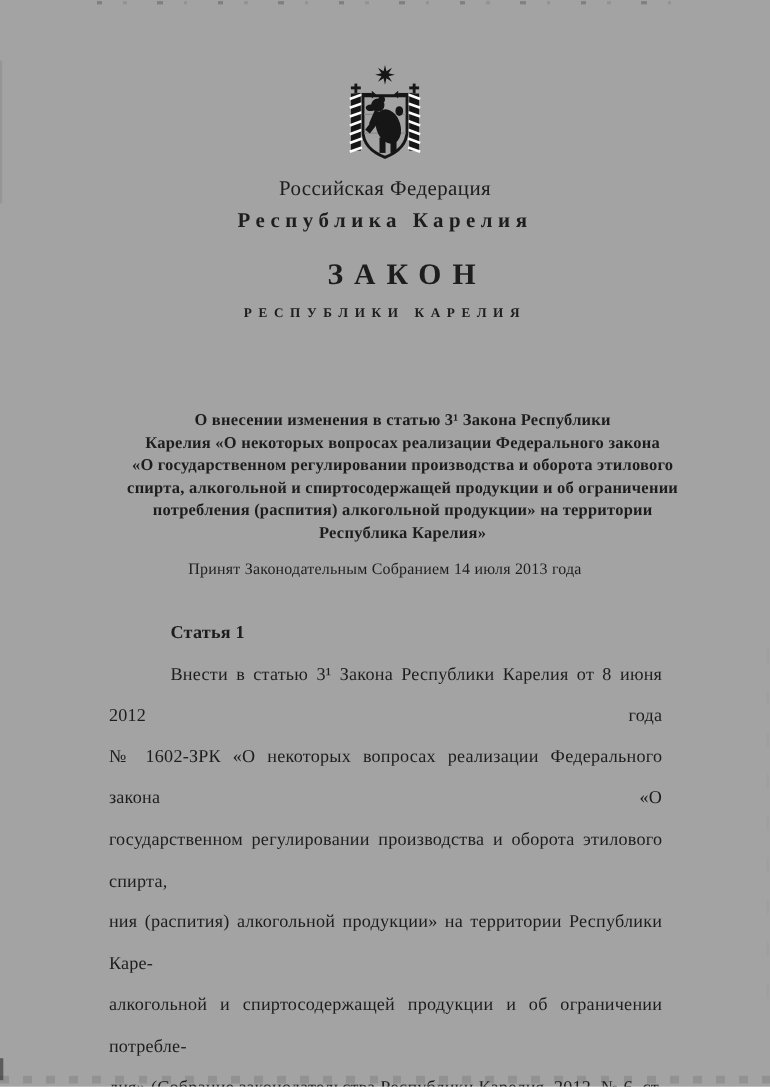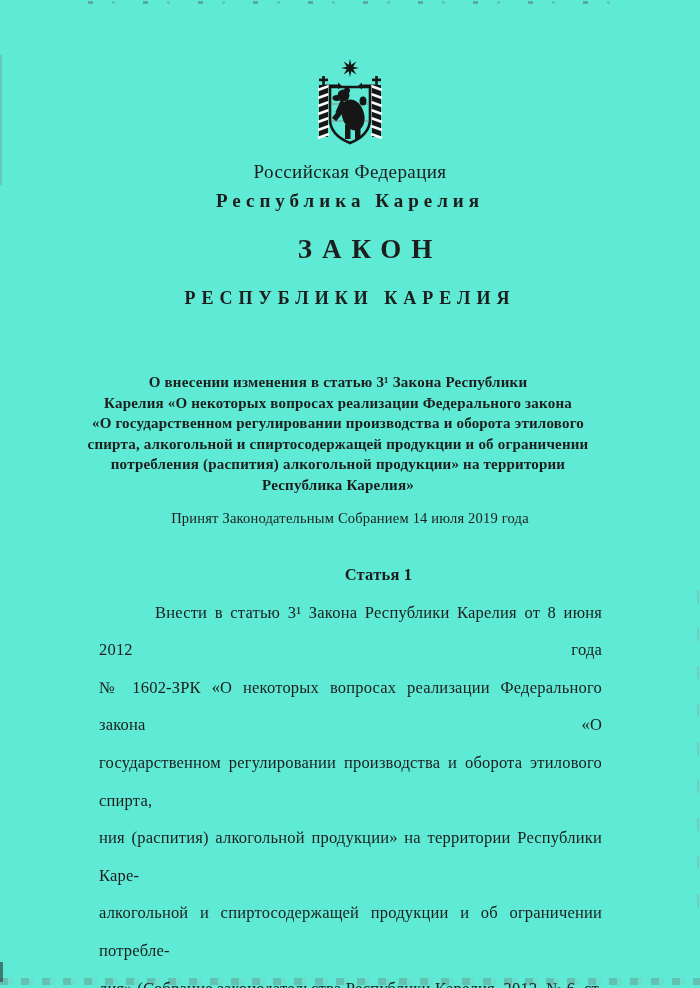--- a/index.html
+++ b/index.html
@@ -1,20 +1,20 @@
 <!DOCTYPE html>
 <html><head>
 <meta charset="utf-8">
 <style>
   html,body { margin:0; padding:0; background:#e8e8e8; }
   .page {
     position:relative;
     width:700px; height:988px;
     margin:0 auto;
-    background:#5eead4;
+    background:#a3a3a3;
     overflow:hidden;
     font-family:"Liberation Serif","DejaVu Serif",serif;
     color:#1d1d1d;
     text-decoration:underline;
   }
 
   
   .artifact { position:absolute; pointer-events:none; }
   .artifact-top {
     top:1px; left:88px; width:530px; height:3px;
@@ -33,36 +33,36 @@
 
   
   .emblem { position:absolute; top:57px; left:0; right:0; text-align:center; }
   .emblem svg { display:inline-block; }
 
   
   .center-line { position:absolute; left:0; right:0; text-align:center; white-space:nowrap; }
   .country   { top:161px; font-size:19px; letter-spacing:.4px; }
   .republic  { top:190px; font-size:19px; font-weight:bold; letter-spacing:5px; }
   .law-word  { top:234px; font-size:27px; font-weight:bold; letter-spacing:10px;margin-left:40px; }
-  .law-sub   { top:288px; font-size:18px; font-weight:bold; letter-spacing:6px; }
+  .law-sub   { top:277px; font-size:12px; font-weight:bold; letter-spacing:6px; }
   .adopted   { top:510px; font-size:14.5px; letter-spacing:.2px; }
 
   
   .doc-title {
-    position:absolute; top:372px; left:68px; width:540px;
+    position:absolute; top:372px; left:96px; width:540px;
     font-size:15px; font-weight:bold; text-align:center; line-height:20.5px;
     letter-spacing:.2px;
   }
 
   
   .body-text {
     position:absolute; top:556px; left:99px; width:503px;
     font-size:16.5px; line-height:37.6px; letter-spacing:.2px;
   }
-  .body-line { text-align:center; }
+  .body-line { text-align:left; }
   .body-line.justify { text-align:justify; text-align-last:justify; }
   .body-line.indent { text-indent:56px; }
   .body-line.bold { font-weight:bold; }
 </style>
 </head>
 <body>
 
 <div class="page">
 
   <div class="artifact artifact-top"></div>
@@ -139,21 +139,21 @@
   <div class="doc-title">
 
   <div class="title-line">О внесении изменения в статью 3¹ Закона Республики</div>
       <div class="title-line">Карелия «О некоторых вопросах реализации Федерального закона</div>
       <div class="title-line">«О государственном регулировании производства и оборота этилового</div>
       <div class="title-line">спирта, алкогольной и спиртосодержащей продукции и об ограничении</div>
       <div class="title-line">потребления (распития) алкогольной продукции» на территории</div>
       <div class="title-line">Республика Карелия»</div>
     </div>
 
-  <div class="center-line adopted">Принят Законодательным Собранием 14 июля 2019 года</div>
+  <div class="center-line adopted">Принят Законодательным Собранием 14 июля 2013 года</div>
 
   <div class="body-text">
 
   <div class="body-line bold indent">Статья 1</div>
       <div class="body-line indent justify">Внести в статью 3¹ Закона Республики Карелия от 8 июня 2012 года</div>
       <div class="body-line justify">№ 1602-ЗРК «О некоторых вопросах реализации Федерального закона «О</div>
       <div class="body-line justify">государственном регулировании производства и оборота этилового спирта,</div>
       <div class="body-line justify">ния (распития) алкогольной продукции» на территории Республики Каре-</div>
       <div class="body-line justify">алкогольной и спиртосодержащей продукции и об ограничении потребле-</div>
       <div class="body-line justify">лия» (Собрание законодательства Республики Карелия, 2012, № 6, ст. 1019;</div>

